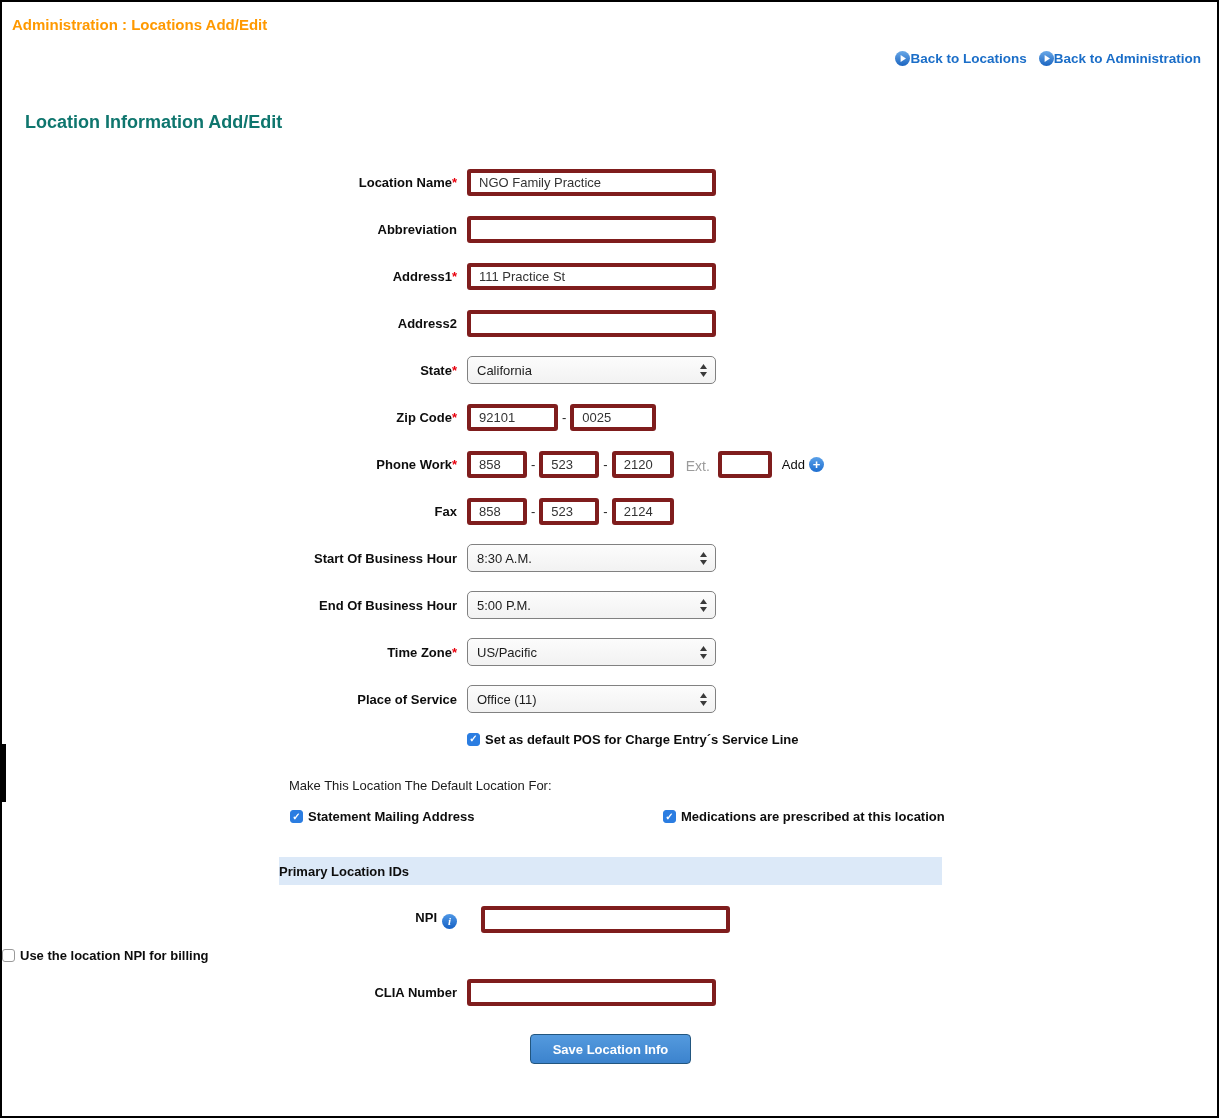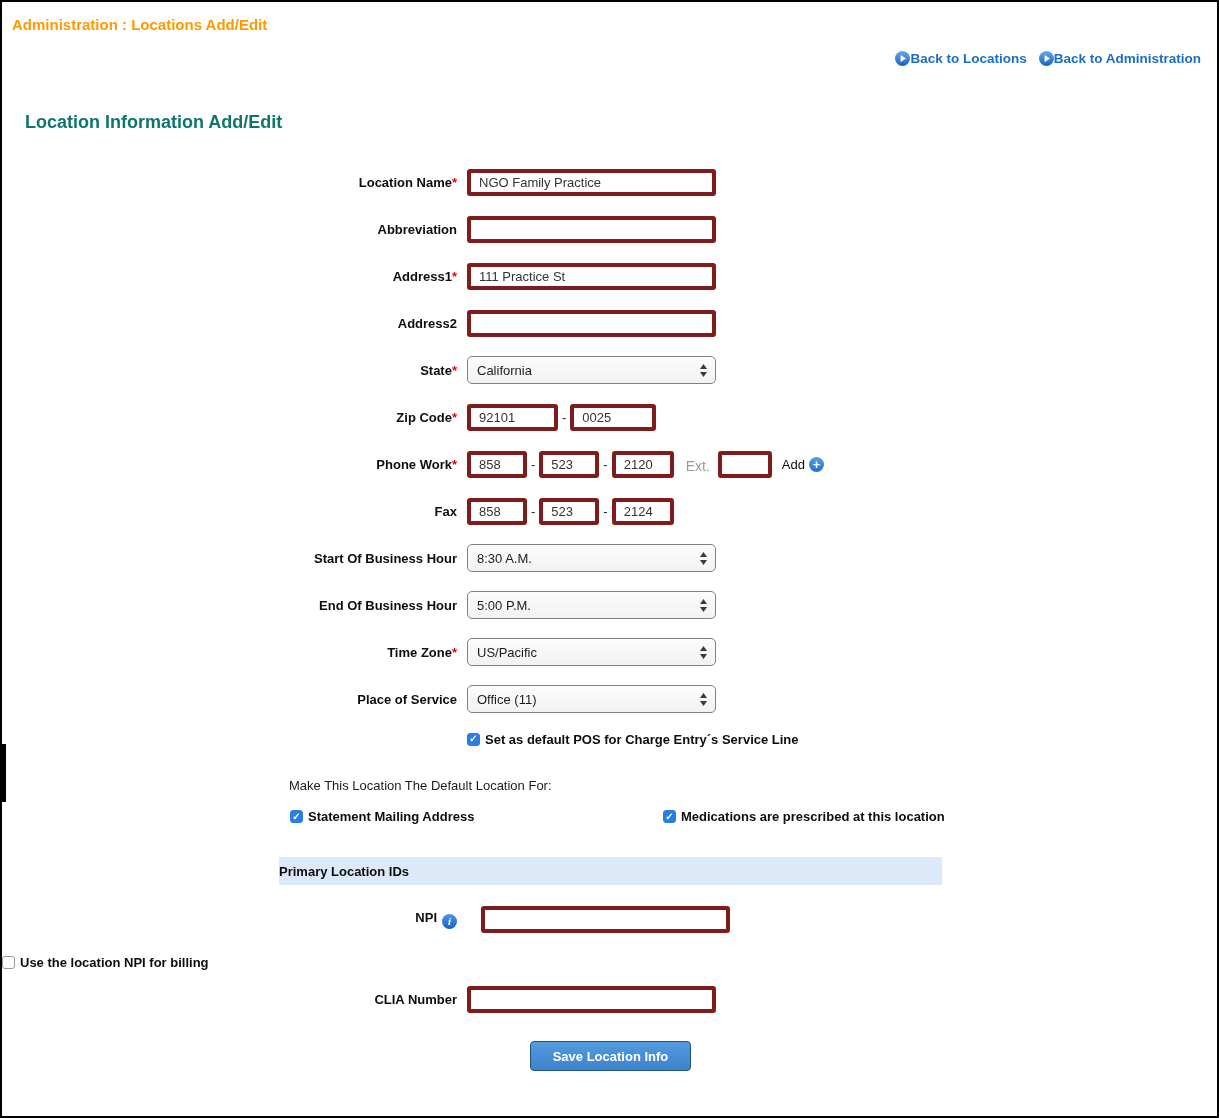--- a/index.html
+++ b/index.html
@@ -93,21 +93,21 @@
   .defaults-col1 { width:373px; flex:0 0 auto; }
 
   .section-bar {
     margin-left:277px; width:663px; height:28px;
     background:#dce9f8; display:flex; align-items:center;
     box-sizing:border-box;
     font-size:13px; font-weight:bold; color:#0d0d0d;
   }
   .section-gap { margin-bottom:20px; }
 
-  .npi-row { margin-bottom:22px;gap:14px; }
+  .npi-row { margin-bottom:15px;gap:14px; }
   .info-icon {
     width:15px; height:15px; border-radius:50%;
     background:linear-gradient(180deg,#4f98e6,#1560c4);
     color:#fff; font-style:italic; font-weight:bold;
     font-family:"Liberation Serif", serif;
     display:inline-flex; align-items:center; justify-content:center;
     font-size:11px; margin-left:5px; vertical-align:-3px; line-height:1; cursor:pointer;
   }
   .npi-billing-row { height:14px; margin-bottom:16px; }
   .clia-row { margin-bottom:0; }

